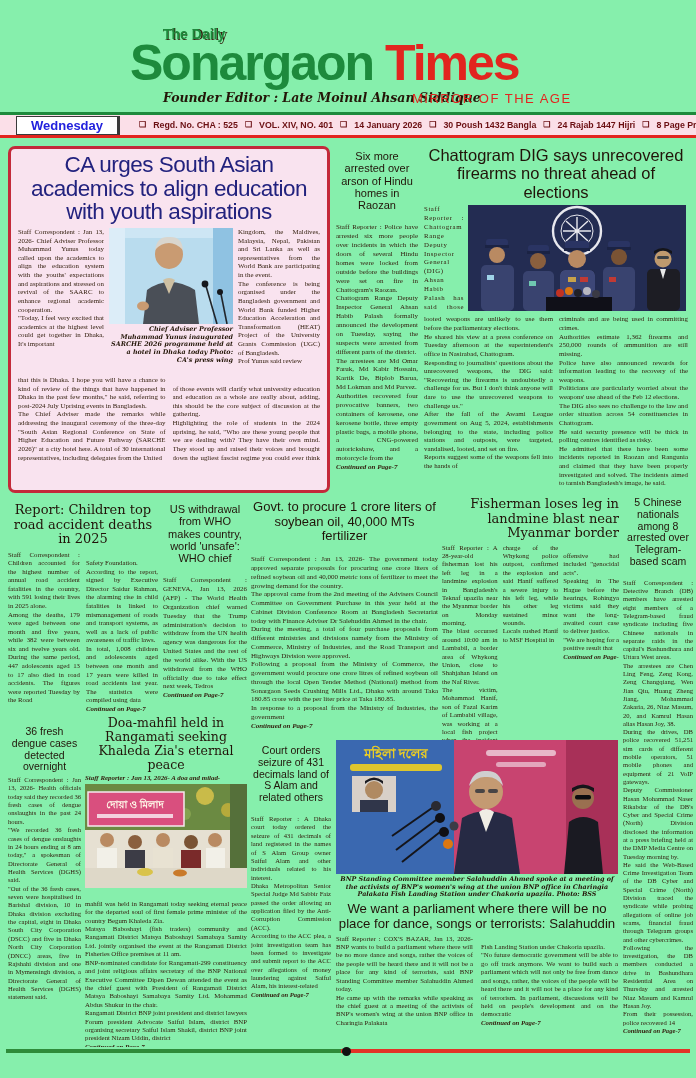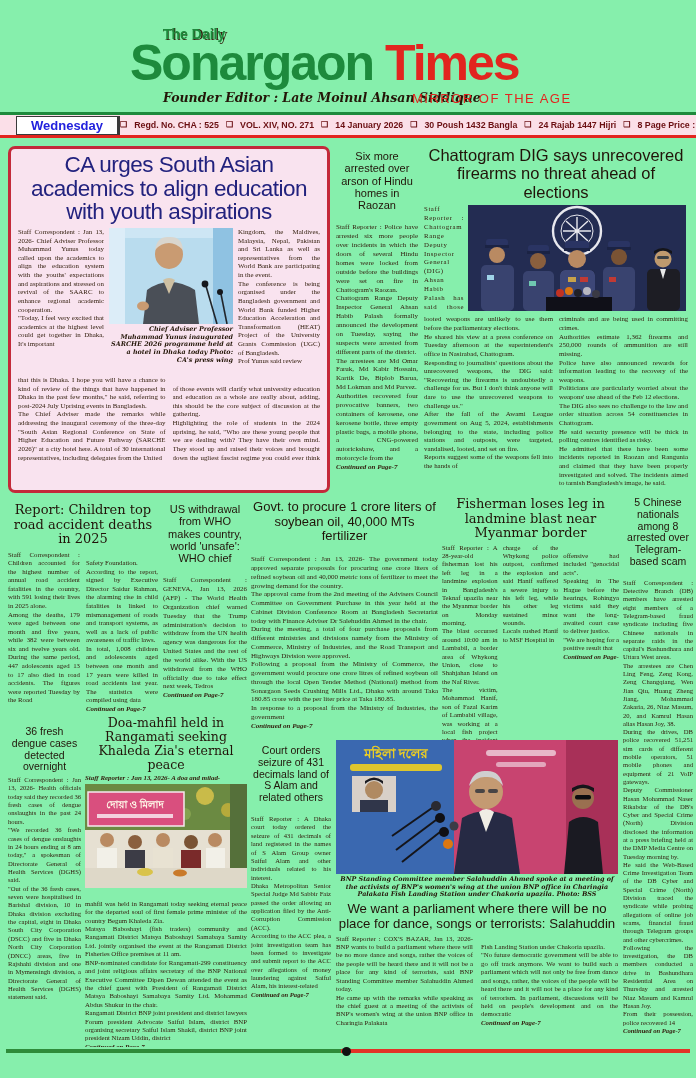--- a/index.html
+++ b/index.html
@@ -10,21 +10,21 @@
   .the-daily{font-family:"Liberation Sans",sans-serif;font-weight:bold;font-size:14px;color:#1d8a3c;}
   .mast-title{font-family:"Liberation Sans",sans-serif;font-weight:bold;font-size:50px;
               letter-spacing:-2px;line-height:1;white-space:nowrap;}
   .mast-green{color:#1d8a3c;}
   .mast-red{color:#e2251f;}
   .founder{font-family:"DejaVu Serif",serif;font-weight:bold;font-style:italic;font-size:12.5px;color:#241608;}
   .tagline{font-family:"Liberation Sans",sans-serif;font-weight:normal;font-size:13px;color:#e2251f;letter-spacing:1.5px;padding-left:12px;}
   
   .datebar{left:0;top:112px;width:696px;height:26px;background:#fbdfe8;
            border-top:3px solid #1d8a3c;border-bottom:3px solid #e2251f;
-           display:flex;align-items:center;gap:0;padding-left:16px;box-sizing:border-box;}
+           display:flex;align-items:center;gap:19px;padding-left:16px;box-sizing:border-box;}
   .daybox{background:#ffffff;border:1px solid #3a3a3a;border-right:3px solid #3a3a3a;
           font-family:"Liberation Sans",sans-serif;font-weight:bold;font-size:13px;color:#2222dd;
           padding:1px 14px;}
   .dateitems{display:flex;align-items:center;gap:7px;font-family:"Liberation Sans",sans-serif;
              font-weight:bold;font-size:8.8px;color:#6b0f12;white-space:nowrap;}
   .sqb{font-size:8px;position:relative;top:-0.5px;}
   
   .art-head{font-family:"Liberation Sans",sans-serif;font-weight:normal;color:#211409;
             text-align:center;line-height:1.12;}
   .serif-head{font-family:"DejaVu Serif",serif;}
@@ -58,21 +58,21 @@
   </div>
   <div class="abs founder" style="left:163px;top:90px;">Founder Editor : Late Moinul Ahsan Siddique</div>
   <div class="abs tagline" style="left:400px;top:91px;">MIRROR OF THE AGE</div>
 
   <div class="abs datebar">
     <span class="daybox">Wednesday</span>
     <span class="dateitems">
       <span class="sqb">❑</span>
       <span>Regd. No. CHA : 525</span>
       <span class="sqb">❑</span>
-      <span>VOL. XIV,  NO. 271</span>
+      <span>VOL. XIV,  NO. 401</span>
       <span class="sqb">❑</span>
       <span>14 January 2026</span>
       <span class="sqb">❑</span>
       <span>30 Poush 1432 Bangla</span>
       <span class="sqb">❑</span>
       <span>24 Rajab 1447 Hijri</span>
       <span class="sqb">❑</span>
       <span>8 Page  Price : Tk. 7.00</span>
     </span>
   </div>
@@ -220,21 +220,21 @@
       <span>Staff Correspondent : Jan 13, 2026- The government today approved separate proposals for procuring one crore liters of refined soybean oil and 40,000 metric tons of fertilizer to meet the growing demand for the country.
 The approval came from the 2nd meeting of the Advisers Council Committee on Government Purchase in this year held at the Cabinet Division Conference Room at Bangladesh Secretariat today with Finance Adviser Dr Salehuddin Ahmed in the chair.
 During the meeting, a total of four purchase proposals from different ministries and divisions namely from the Ministry of Commerce, Ministry of Industries, and the Road Transport and Highways Division were approved.
 Following a proposal from the Ministry of Commerce, the government would procure one crore litres of refined soybean oil through the local Open Tender Method (National) method from Sonargaon Seeds Crushing Mills Ltd., Dhaka with around Taka 180.85 crore with the per liter price at Taka 180.85.
 In response to a proposal from the Ministry of Industries, the government</span>
       <span class="cont">Continued on Page-7</span>
     </div>
   </div>
 
   <div class="abs" style="left:442px;top:497px;width:177px;height:240px;">
-    <div class="art-head serif-head" style="font-size:13px;">Fisherman loses leg in landmine blast near Myanmar border</div>
+    <div class="art-head serif-head" style="font-size:13px;text-align:right;">Fisherman loses leg in landmine blast near Myanmar border</div>
     <div class="cols" style="gap:5px;margin-top:3px;height:202px;">
       <div class="body-txt" style="flex:1;font-size:6.7px;line-height:1.25;">Staff Reporter : A 28-year-old fisherman lost his left leg in a landmine explosion in Bangladesh's Teknaf upazila near the Myanmar border on Monday morning.
 The blast occurred around 10:00 am in Lambabil, a border area of Whykong Union, close to Shahjahan Island on the Naf River.
 The victim, Mohammad Hanif, son of Fazal Karim of Lambabil village, was working at a local fish project when the incident happened.
 Sub-Inspector Khokon Kanti Rudra, in</div>
       <div class="body-txt" style="flex:1;font-size:6.7px;line-height:1.25;">charge of the Whykong police outpost, confirmed the explosion and said Hanif suffered a severe injury to his left leg, while his other leg sustained minor wounds.
 Locals rushed Hanif to MSF Hospital in</div>
       <div class="body-txt" style="flex:1;font-size:6.7px;line-height:1.25;">
         <span>offensive had included "genocidal acts".
 Speaking in The Hague before the hearings, Rohingya victims said they want the long-awaited court case to deliver justice.

